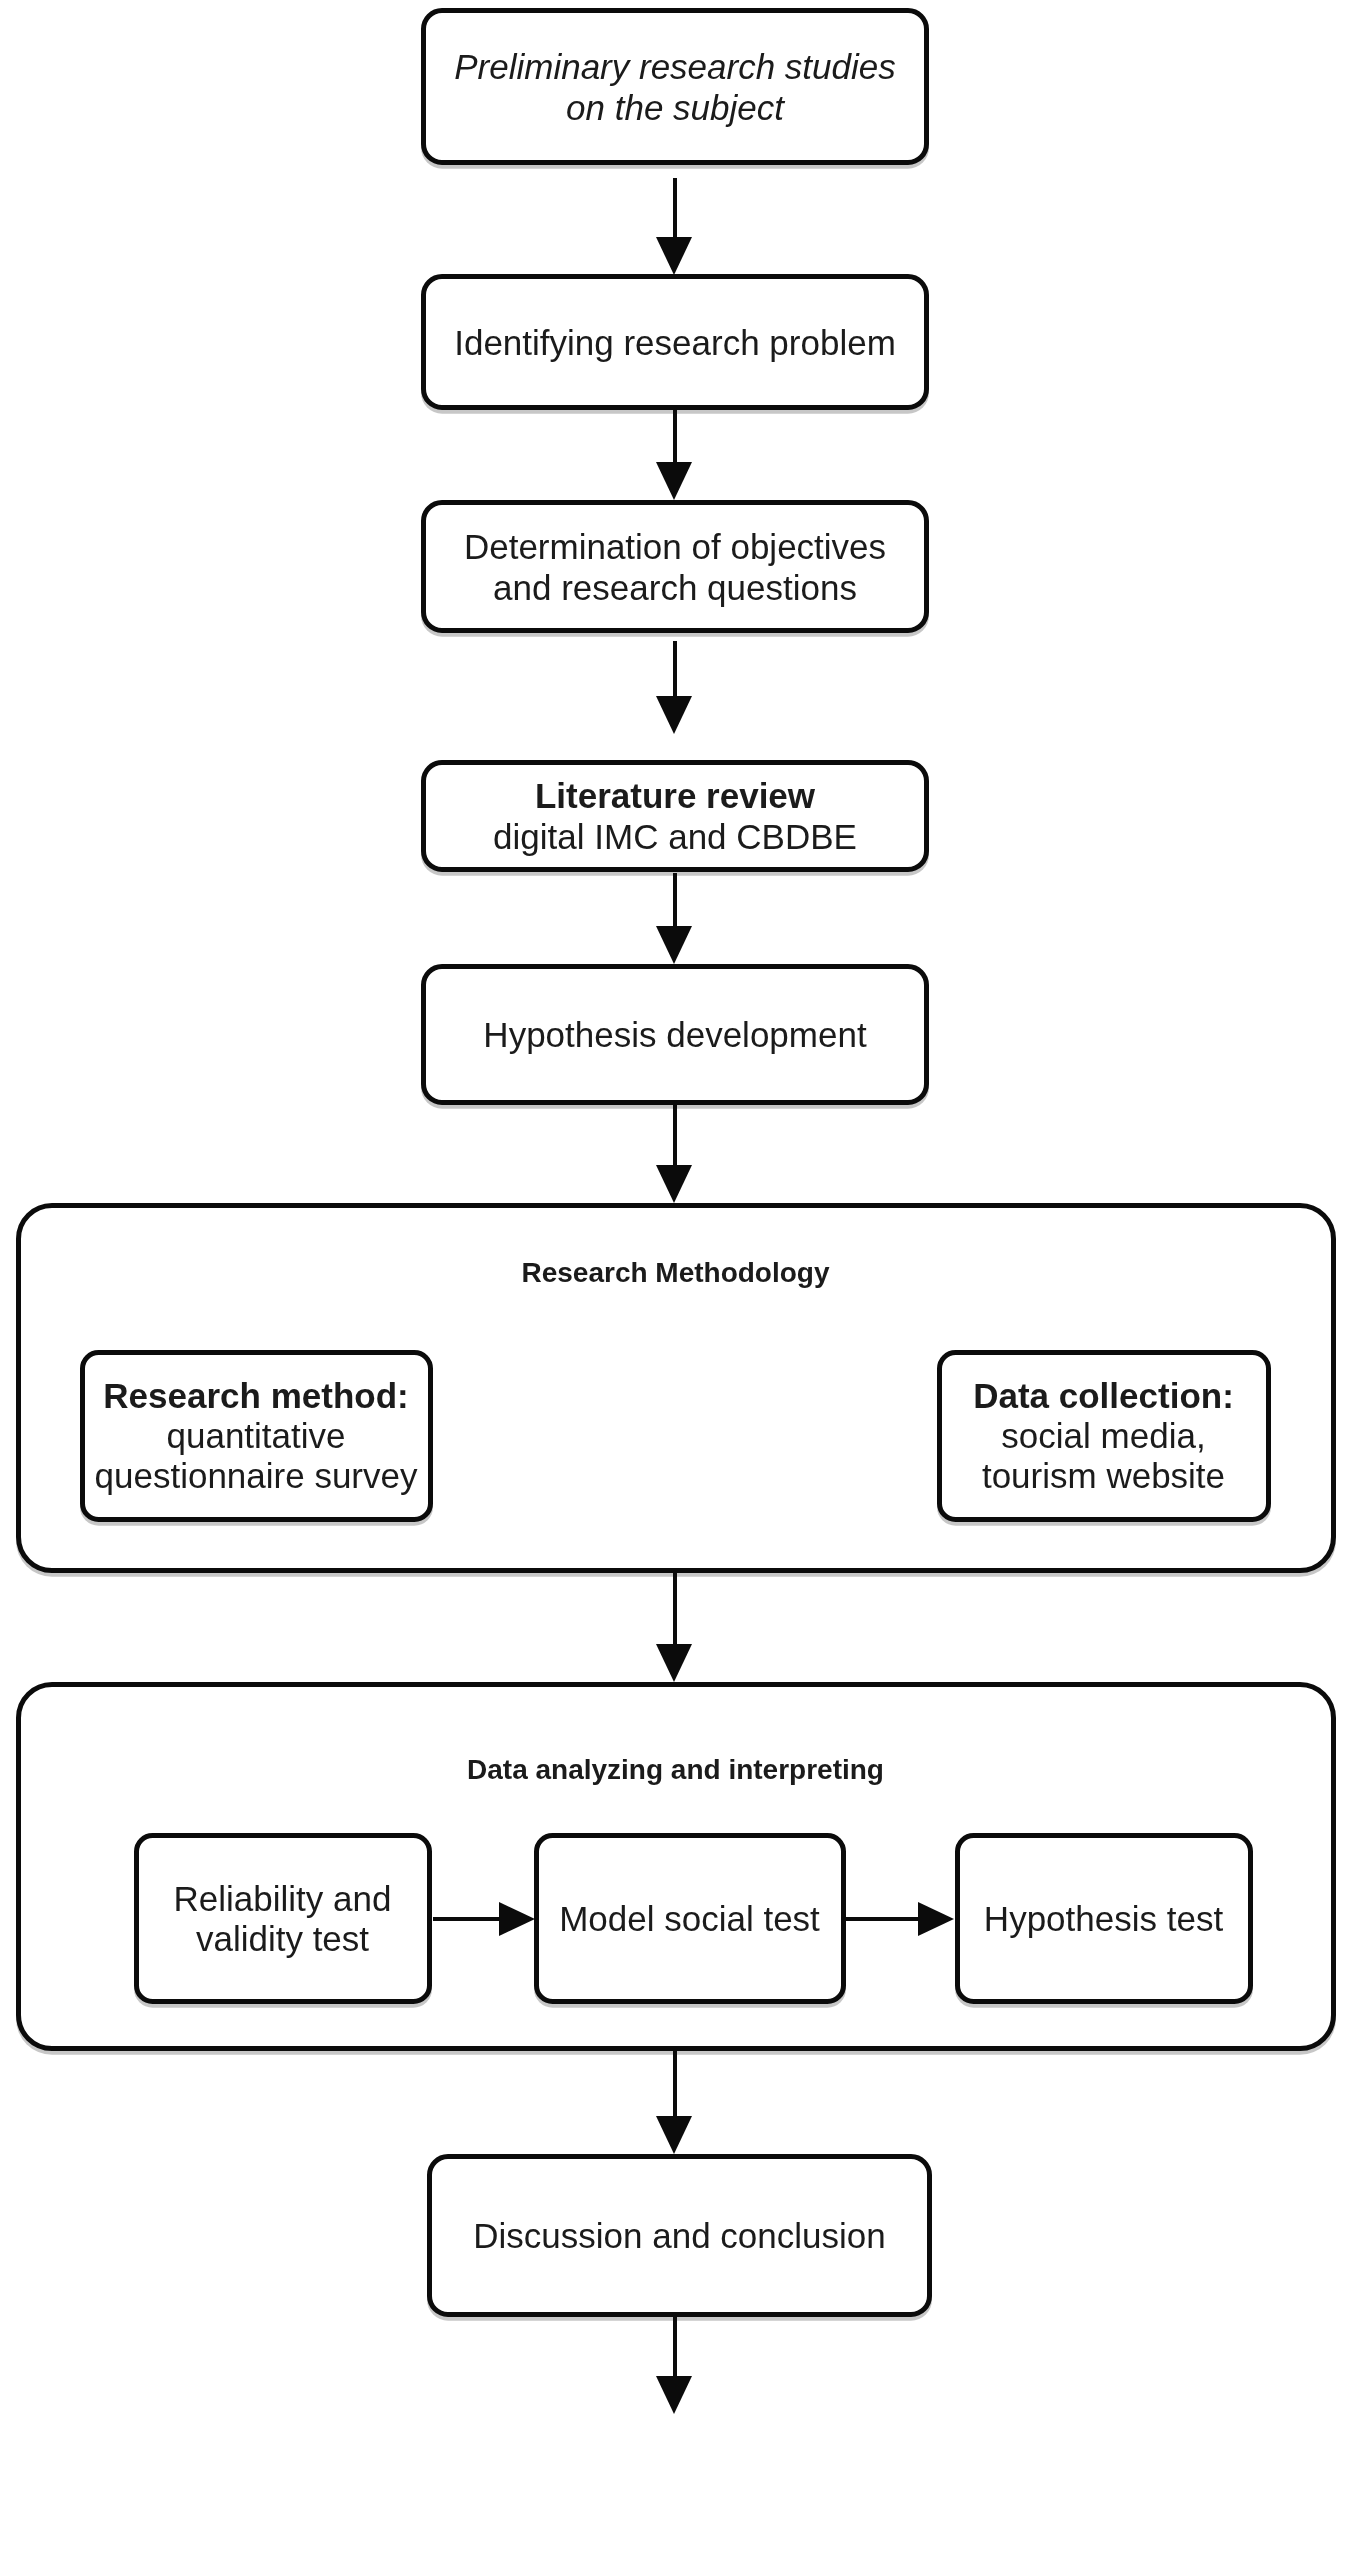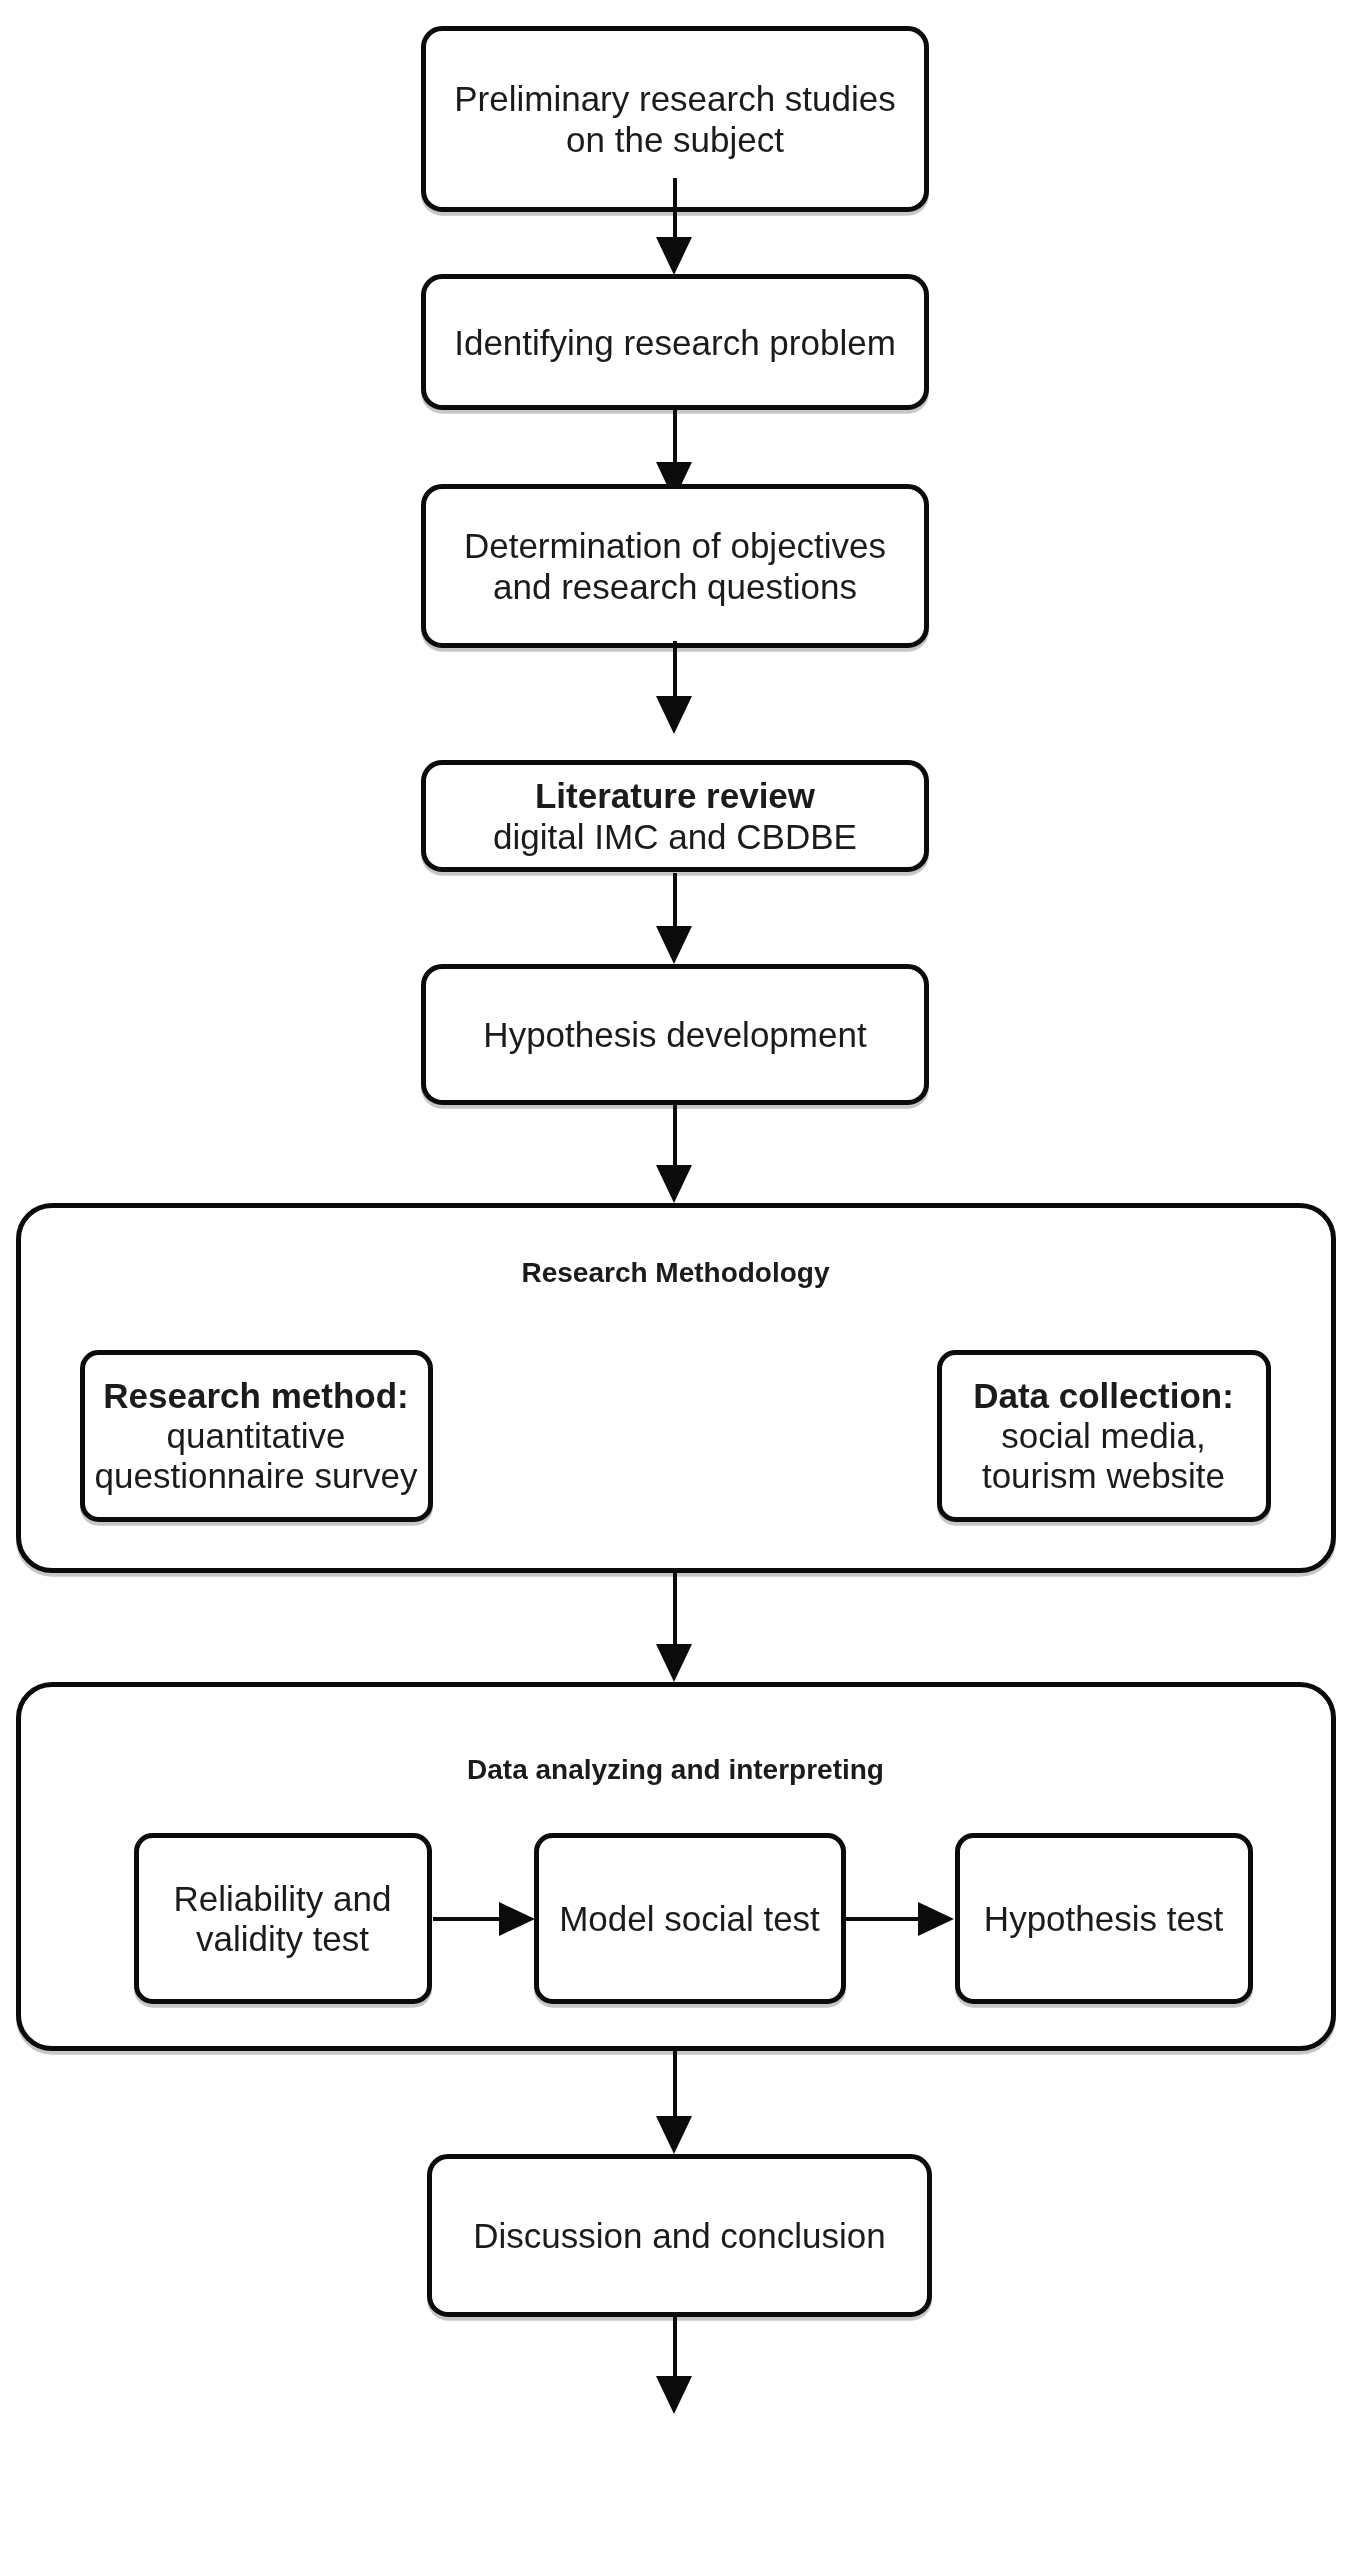--- a/index.html
+++ b/index.html
@@ -112,34 +112,34 @@
     border-top: 17.3px solid transparent;
     border-bottom: 17.3px solid transparent;
     border-left: 36px solid #0b0b0b;
   }
 </style>
 </head>
 <body>
 
 <div class="page">
 
-  <div class="node" style="left:421px; top:26px; width:508px; height:186px;">
+  <div class="node" style="left:421px; top:8px; width:508px; height:157px;font-style:italic;">
       <div class="tline"><span class="seg">Preliminary research studies</span></div>
       <div class="tline"><span class="seg">on the subject</span></div>
     </div>
 
   <div class="varrow" style="left:675px; top:178px; height:97px;"></div>
 
   <div class="node" style="left:421px; top:274px; width:508px; height:136px;">
       <div class="tline"><span class="seg">Identifying research problem</span></div>
     </div>
 
   <div class="varrow" style="left:675px; top:410px; height:90px;"></div>
 
-  <div class="node" style="left:421px; top:484px; width:508px; height:164px;">
+  <div class="node" style="left:421px; top:500px; width:508px; height:133px;">
       <div class="tline"><span class="seg">Determination of objectives</span></div>
       <div class="tline"><span class="seg">and research questions</span></div>
     </div>
 
   <div class="varrow" style="left:675px; top:641px; height:93px;"></div>
 
   <div class="node" style="left:421px; top:734px; width:508px; height:112px;margin-top:26px;">
       <div class="tline"><span class="seg bold">Literature review</span></div>
       <div class="tline"><span class="seg">digital IMC and CBDBE</span></div>
     </div>

